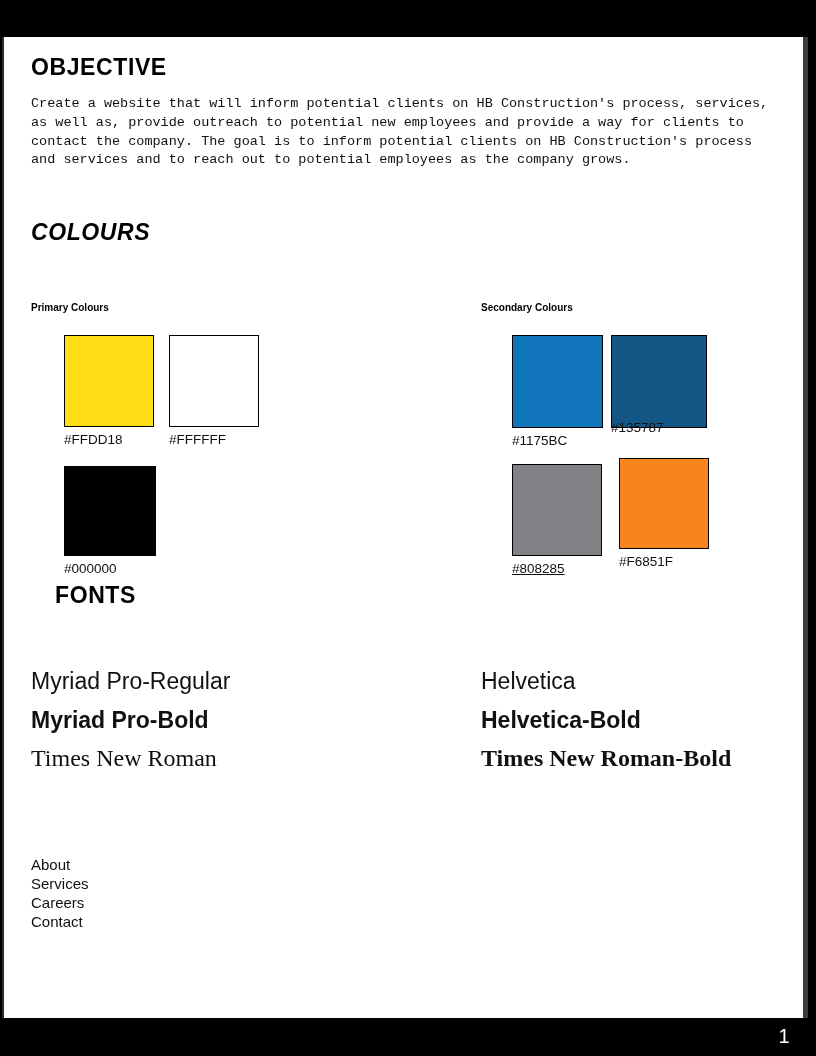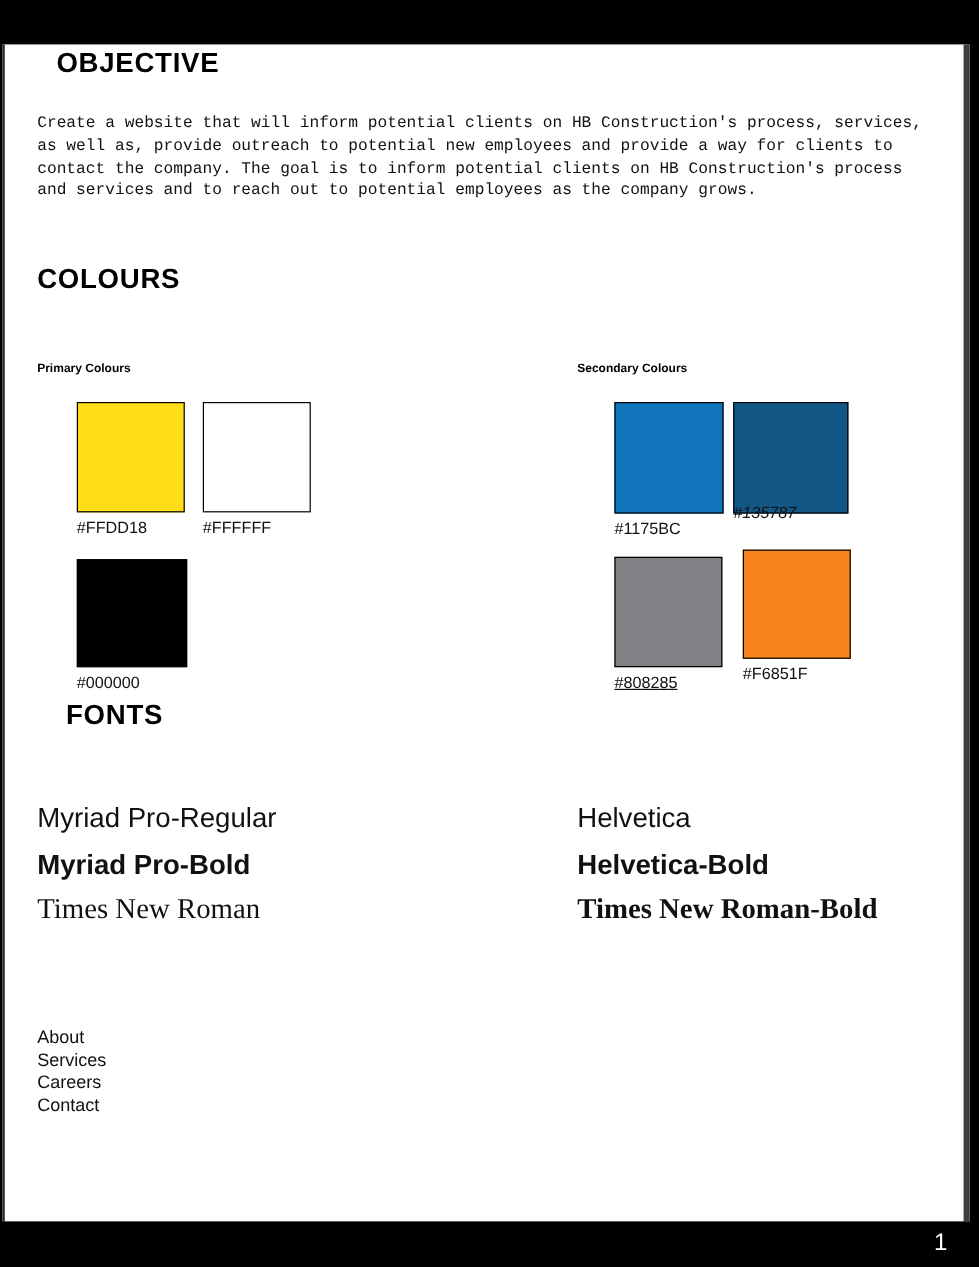--- a/index.html
+++ b/index.html
@@ -90,24 +90,24 @@
     font-family: "Liberation Sans", sans-serif;
     font-weight: bold;
     font-size: 10px;
     color: #000000;
     margin-top: 40px;
   }
 
   
   .abs { position: absolute; }
 
-  #objective-title   { left: 0;   top: 40px; margin-left: 16px; }
+  #objective-title   { left: 0;   top: 55px; }
   #objective-text    { left: 0;   top: 95px; font-family: Liberation Mono, monospace; }
 
-  #colours-title     { left: 0;   top: 220px; }
+  #colours-title     { left: 0;   top: 220px; font-style: italic; }
   #primary-label     { left: 0;   top: 262px; }
   #secondary-label   { left: 450px; top: 262px; }
 
   
   .swatch-box {
     position: absolute;
     border: 1px solid #000000;
     box-sizing: border-box;
   }
   .swatch-hex {
@@ -167,21 +167,21 @@
     <div id="swatch-layer">
         <div class="swatch-box" style="left: 33px; top: 335px; width: 90px; height: 92px; background: rgb(255, 221, 24);"></div>
         <div class="swatch-hex" style="left: 33px; top: 432px;">#FFDD18</div>
         <div class="swatch-box" style="left: 138px; top: 335px; width: 90px; height: 92px; background: rgb(255, 255, 255);"></div>
         <div class="swatch-hex" style="left: 138px; top: 432px;">#FFFFFF</div>
         <div class="swatch-box" style="left: 33px; top: 466px; width: 92px; height: 90px; background: rgb(0, 0, 0);"></div>
         <div class="swatch-hex" style="left: 33px; top: 561px;">#000000</div>
         <div class="swatch-box" style="left: 481px; top: 335px; width: 91px; height: 93px; background: rgb(17, 117, 188);"></div>
         <div class="swatch-hex" style="left: 481px; top: 433px;">#1175BC</div>
         <div class="swatch-box" style="left: 580px; top: 335px; width: 96px; height: 93px; background: rgb(19, 87, 135);"></div>
-        <div class="swatch-hex" style="left: 580px; top: 420px; font-style: italic;">#135787</div>
+        <div class="swatch-hex" style="left: 580px; top: 420px;">#135787</div>
         <div class="swatch-box" style="left: 481px; top: 464px; width: 90px; height: 92px; background: rgb(128, 130, 133);"></div>
         <div class="swatch-hex" style="left: 481px; top: 561px; text-decoration: underline;">#808285</div>
         <div class="swatch-box" style="left: 588px; top: 458px; width: 90px; height: 91px; background: rgb(246, 133, 31);"></div>
         <div class="swatch-hex" style="left: 588px; top: 554px;">#F6851F</div>
       </div>
 
     <h1 class="section-title abs" id="fonts-title">FONTS</h1>
 
     <div id="font-sample-layer">
         <div class="font-sample fs-sans" style="left: 0px; top: 668px;">Myriad Pro-Regular</div>

